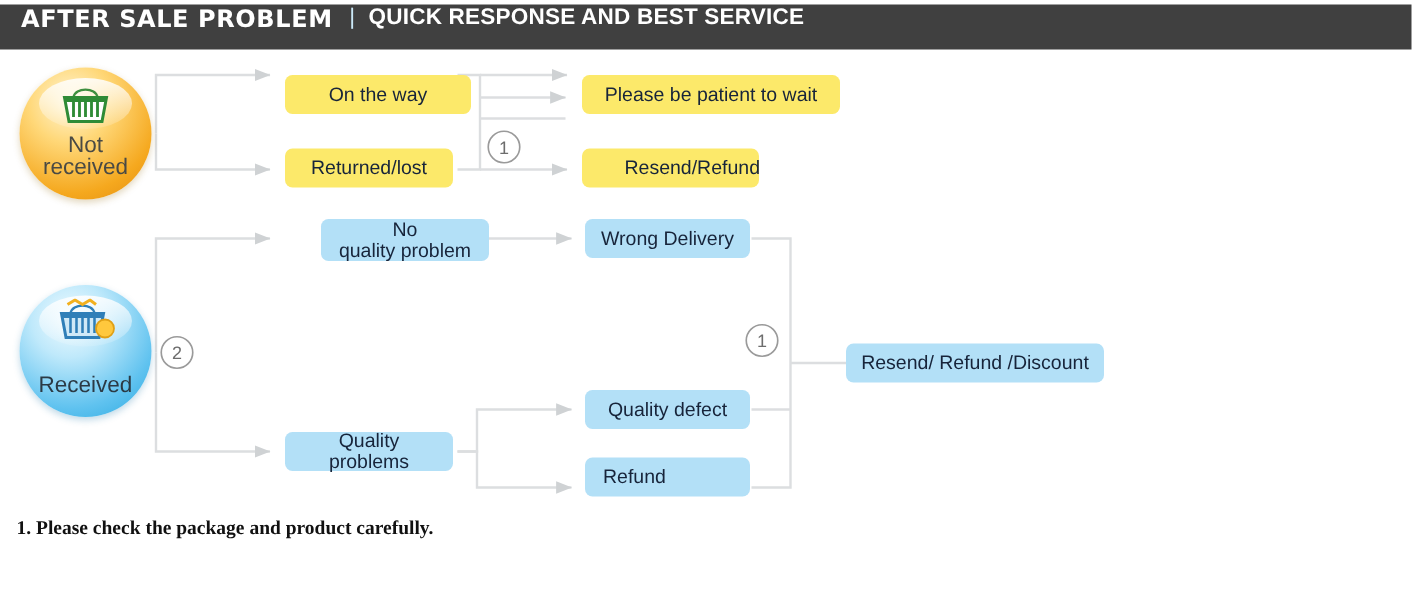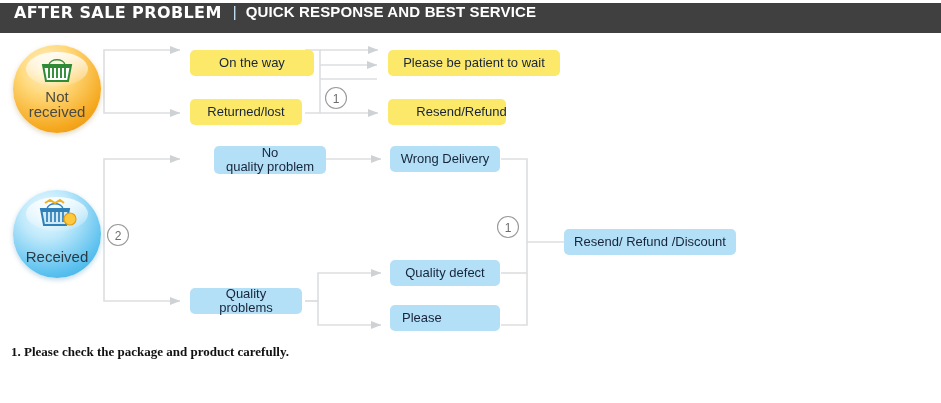--- a/index.html
+++ b/index.html
@@ -252,21 +252,21 @@
     <span>No</span>
     <span>quality problem</span>
   </div>
 
   <div class="node blue" style="left:190px; top:255px; width:112px; height:26px;">Quality problems</div>
 
   <div class="node blue" style="left:390px; top:113px; width:110px; height:26px;">Wrong Delivery</div>
 
   <div class="node blue" style="left:390px; top:227px; width:110px; height:26px;">Quality defect</div>
 
-  <div class="node blue" style="left:390px; top:272px; width:110px; height:26px; justify-content:flex-start; padding-left:12px;">Please</div>
+  <div class="node blue" style="left:390px; top:272px; width:110px; height:26px; justify-content:flex-start; padding-left:12px;">Refund</div>
 
   <div class="node blue" style="left:564px; top:196px; width:172px; height:26px;">Resend/ Refund /Discount</div>
 
 </div>
 
 <div class="notes">
   <div class="note">1. Please check the package and product carefully.</div>
 </div>
 
 </body></html>

